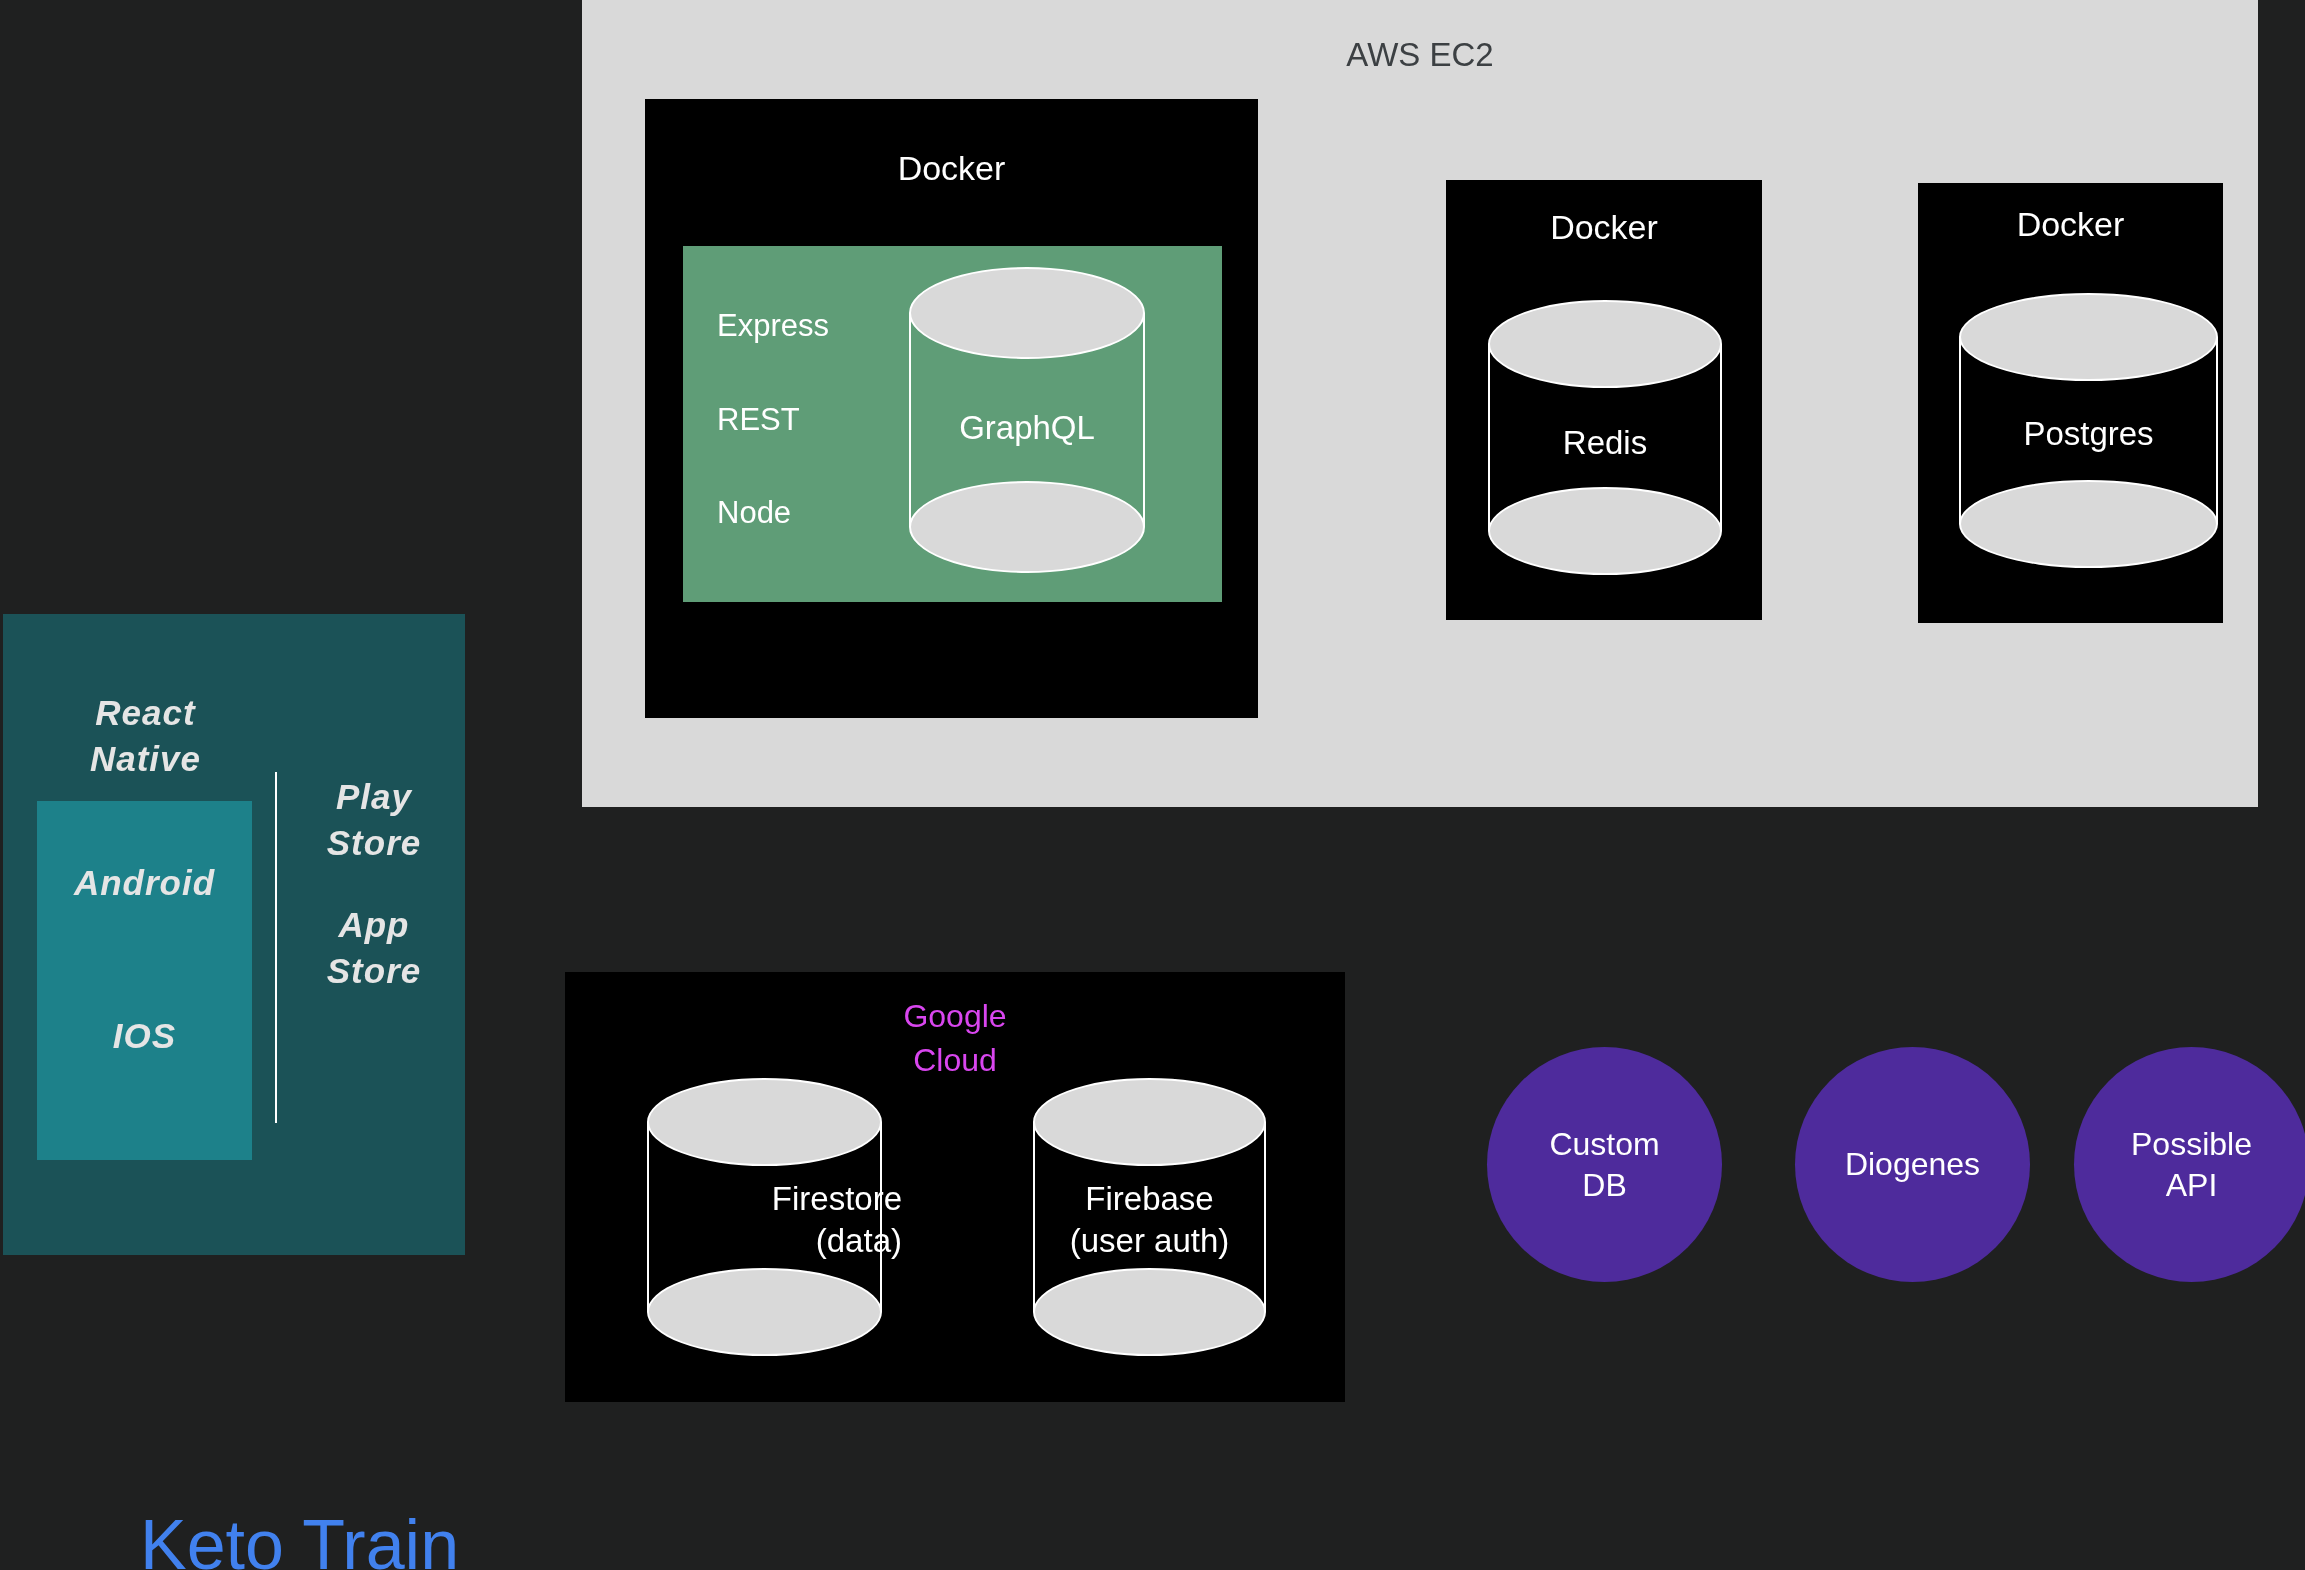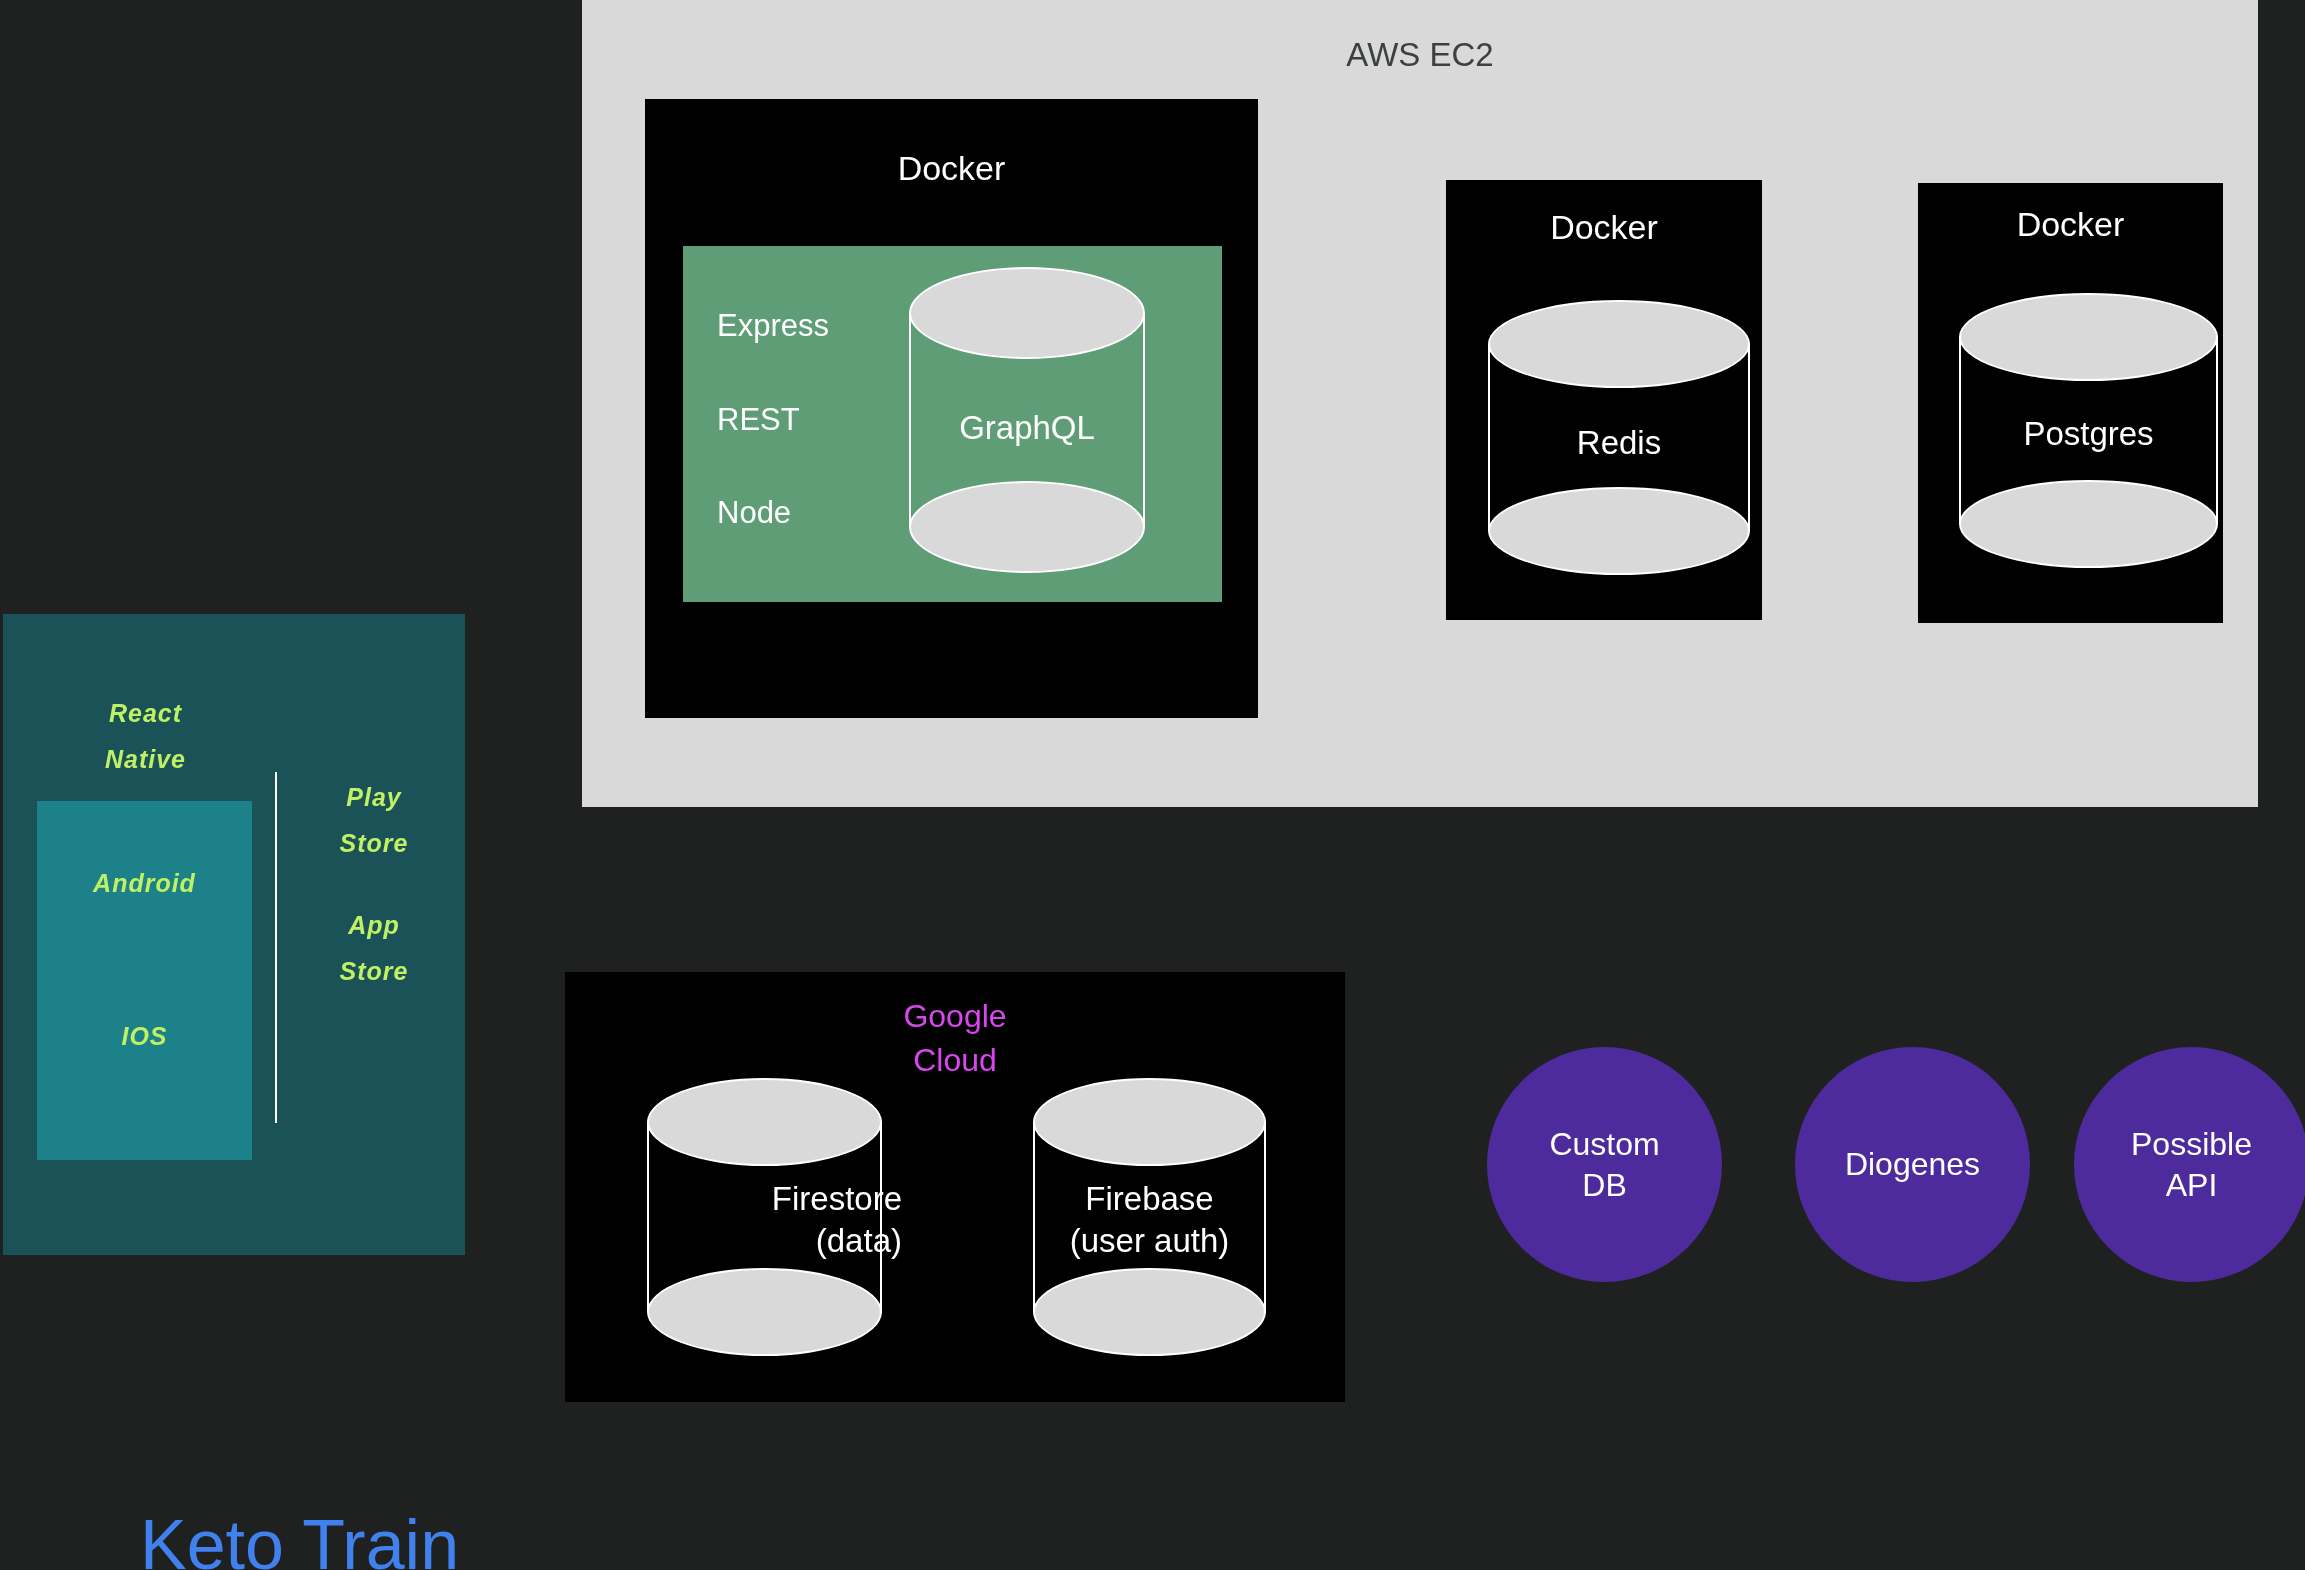--- a/index.html
+++ b/index.html
@@ -20,22 +20,22 @@
   .cyl .ellipse{position:absolute;left:0;right:0;height:var(--eh);background:#d9d9d9;
     border:2px solid #fff;border-radius:50%;box-sizing:border-box;z-index:2;}
   .cyl .ellipse.top{top:0;}
   .cyl .ellipse.bot{bottom:0;}
   .cyl .body{position:absolute;left:0;right:0;top:calc(var(--eh)/2);bottom:calc(var(--eh)/2);
     border-left:2px solid #fff;border-right:2px solid #fff;z-index:1;}
   .cyl .cyl-label{position:absolute;left:-20px;right:-20px;text-align:center;z-index:3;
     font-size:33px;color:#fff;line-height:42px;}
   
   .mobile-box{left:3px;top:614px;width:462px;height:641px;background:#1b5257;}
-  .mobile-text{font-style:italic;font-weight:600;color:#bef264;text-align:center;
-    font-size:25px;line-height:46px;letter-spacing:1px;}
+  .mobile-text{font-style:italic;font-weight:600;color:#e5e5e5;text-align:center;
+    font-size:35px;line-height:46px;letter-spacing:1px;}
   .rn-title{left:55px;top:76px;width:175px;}
   .inner-box{left:34px;top:187px;width:215px;height:359px;background:#1d818a;}
   .platform-android{left:0;top:59px;width:100%;}
   .platform-ios{left:0;top:212px;width:100%;}
   .divider{left:272px;top:158px;width:2px;height:351px;background:#fff;}
   .store-play{left:296px;top:160px;width:150px;}
   .store-app{left:296px;top:288px;width:150px;}
   
   .google-box{left:565px;top:972px;width:780px;height:430px;background:#000;}
   .google-title{left:0;top:22px;width:100%;text-align:center;font-size:32px;line-height:44px;color:#d946ef;}
@@ -66,21 +66,21 @@
           <div class="body"></div>
           <div class="ellipse top"></div>
           <div class="ellipse bot"></div>
           <div class="cyl-label" style="top:140px;">GraphQL</div>
         </div>
       </div>
     </div>
 
     <div class="abs black-box" style="left:864px;top:180px;width:316px;height:440px;">
       <div class="abs docker-label" style="top:28px;">Docker</div>
-      <div class="cyl" style="left:42px;top:120px;width:234px;height:275px;padding-left:28px;--eh:88px;">
+      <div class="cyl" style="left:42px;top:120px;width:234px;height:275px;--eh:88px;">
         <div class="body"></div>
         <div class="ellipse top"></div>
         <div class="ellipse bot"></div>
         <div class="cyl-label" style="top:122px;">Redis</div>
       </div>
     </div>
 
     <div class="abs black-box" style="left:1336px;top:183px;width:305px;height:440px;">
       <div class="abs docker-label" style="top:22px;">Docker</div>
       <div class="cyl" style="left:41px;top:110px;width:222px;height:275px;padding-left:37px;--eh:88px;">

